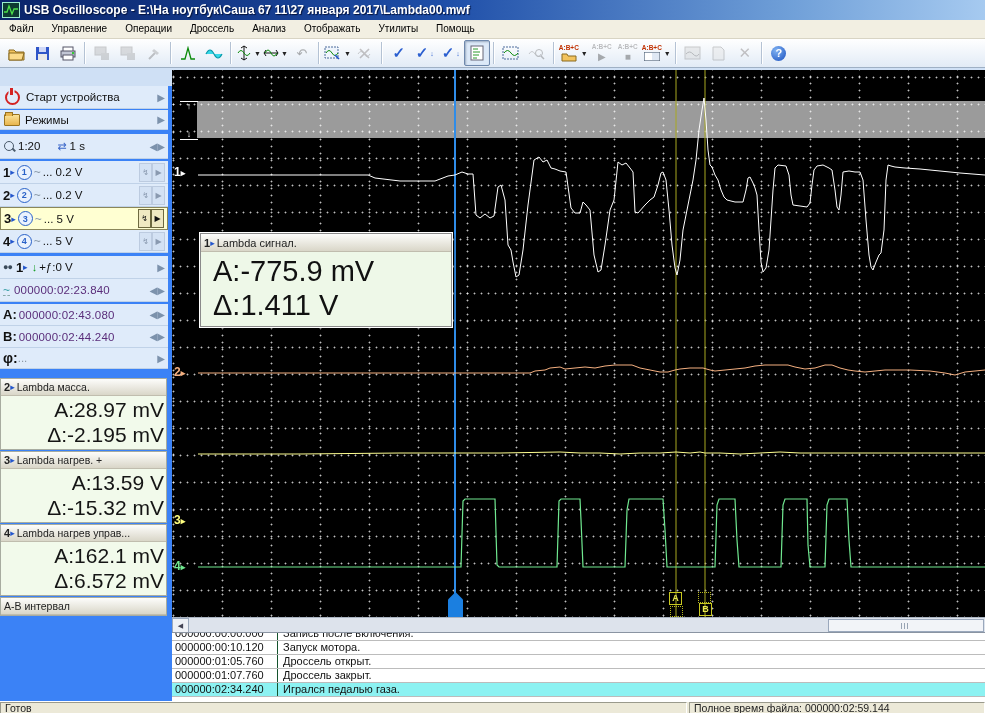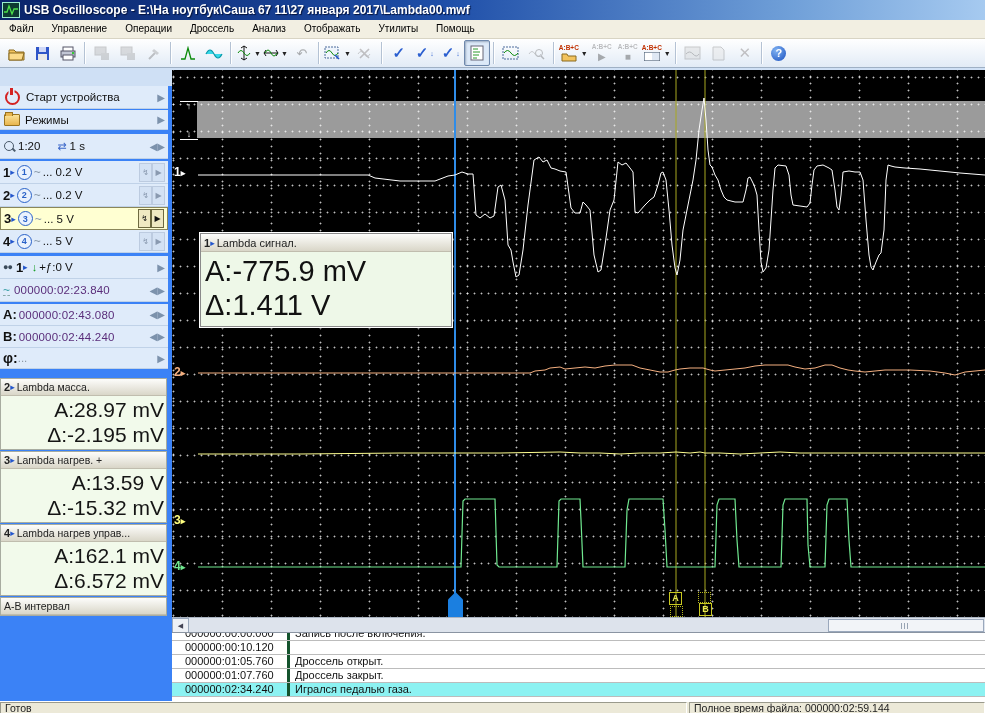--- a/index.html
+++ b/index.html
@@ -87,34 +87,34 @@
   .flag{position:absolute;width:13px;box-sizing:border-box;font-size:9px;font-weight:bold;color:#e8e850;
     text-align:center;line-height:11px;}
   .flag.solid{border:1px solid #c8c820;height:13px;}
   .flag.dotted{border:1px dotted #b8b820;height:11px;}
   .pent{position:absolute;width:15px;height:25px;background:#1b7fe0;
     clip-path:polygon(50% 0,100% 30%,100% 100%,0 100%,0 30%);}
   
   .tooltip{position:absolute;left:28px;top:163px;width:250px;background:#eef8e8;
     border:1px solid #8a8a8a;outline:1px solid #fff;box-shadow:2px 2px 3px rgba(0,0,0,.5);}
   .tooltip .phead{height:17px;font-size:11px;}
-  .tooltip .tbody{padding:2px 4px 4px 4px;font-size:29px;line-height:34px;color:#111;white-space:nowrap;}
+  .tooltip .tbody{padding:2px 4px 4px 12px;font-size:29px;line-height:34px;color:#111;white-space:nowrap;}
   
   .hscroll{position:absolute;left:172px;top:617px;width:813px;height:15px;background:#dde3ec;border-top:1px solid #aab4c2;box-sizing:border-box;display:flex;}
   .hs-btn{width:15px;height:14px;background:#eef1f6;border:1px solid #9aa8bc;font-size:7px;color:#445;
     display:flex;align-items:center;justify-content:center;flex:0 0 auto;}
   .hs-thumb{position:absolute;left:656px;top:1px;width:156px;height:13px;background:#f2f4f8;border:1px solid #9aa8bc;box-sizing:border-box;}
   .hs-thumb::after{content:"";position:absolute;left:72px;top:3px;width:8px;height:6px;
     background:repeating-linear-gradient(90deg,#98a4b4 0 1px,transparent 1px 3px);}
   
   .log{position:absolute;left:172px;top:632px;width:813px;height:69px;background:#fff;
     border-top:1px solid #8a94a2;overflow:hidden;font-size:11px;color:#111;}
   .log-inner{margin-top:-6px;}
   .log-row{display:flex;height:13px;line-height:13px;border-bottom:1px solid #bcbcbc;white-space:nowrap;}
-  .log-time{width:102px;flex:0 0 auto;border-right:3px solid #14532d;padding-left:13px;}
+  .log-time{width:102px;flex:0 0 auto;border-right:1px solid #14532d;padding-left:3px;}
   .log-text{padding-left:5px;flex:1;}
   .log-row.hl{background:#8cf2f2;}
   
   .statusbar{position:absolute;left:0;top:701px;width:985px;height:12px;background:#ece9d8;
     border-top:1px solid #fff;display:flex;font-size:10.5px;color:#222;box-sizing:border-box;}
   .scell{border:1px solid;border-color:#9a9a8c #fff #fff #9a9a8c;height:22px;line-height:10px;
     padding:0 4px;box-sizing:border-box;white-space:nowrap;overflow:hidden;}
   .scell.left{flex:1;margin-right:2px;}
   .scell.right{width:296px;}
 </style>
@@ -519,20 +519,21 @@
   </div>
 
   <div class="log">
     <div class="log-inner">
       <div class="log-row">
           <span class="log-time">000000:00:00.000</span>
           <span class="log-text">Запись после включения.</span>
         </div>
       <div class="log-row">
           <span class="log-time">000000:00:10.120</span>
+          <span class="log-text">Запуск мотора.</span>
         </div>
       <div class="log-row">
           <span class="log-time">000000:01:05.760</span>
           <span class="log-text">Дроссель открыт.</span>
         </div>
       <div class="log-row">
           <span class="log-time">000000:01:07.760</span>
           <span class="log-text">Дроссель закрыт.</span>
         </div>
       <div class="log-row hl">

